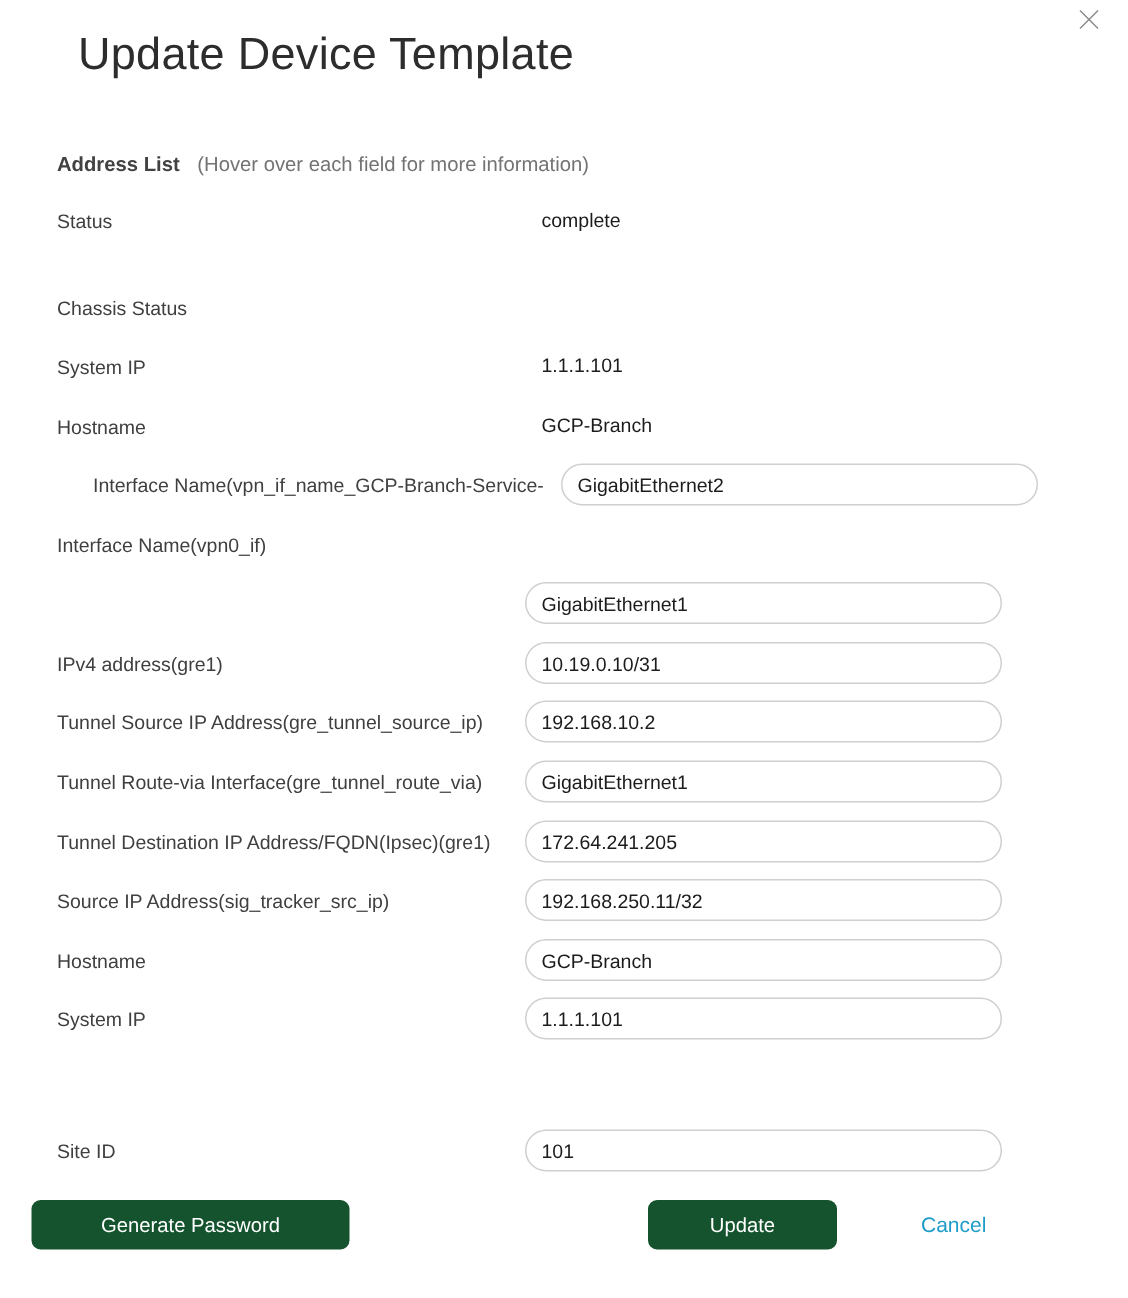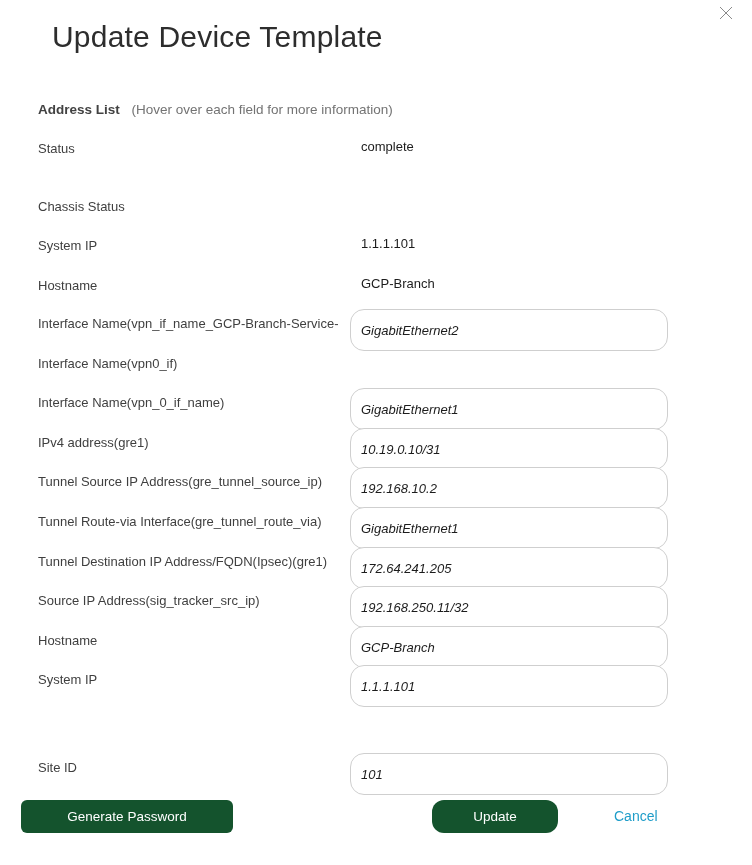--- a/index.html
+++ b/index.html
@@ -68,38 +68,37 @@
     white-space: nowrap;
   }
 
   .row.inputrow { height: 30px; }
   .row.inputrow .lbl { line-height: 30px; }
   .row.inputrow input {
     position: absolute;
     left: 312px;
     top: 0;
     width: 318px;
-    height: 42px;
+    height: 28px;
     border: 1px solid #cfcfcf;
     border-radius: 14px;
     background: #fff;
     padding: 0 10px;
     font-family: "Liberation Sans", sans-serif;
     font-size: 13px;
     color: #1c1c1c;
     outline: none;
-    font-style: italic;
   }
 
   
   #row0  { top: 139px; }
   #row1  { top: 197px; }
   #row2  { top: 236px; }
   #row3  { top: 276px; }
-  #row4  { top: 309px; }
+  #row4  { top: 309px; margin-left: 24px; }
   #row5  { top: 349px; }
   #row6  { top: 388px; }
   #row7  { top: 428px; }
   #row8  { top: 467px; }
   #row9  { top: 507px; }
   #row10 { top: 547px; }
   #row11 { top: 586px; }
   #row12 { top: 626px; }
   #row13 { top: 665px; }
   #row14 { top: 705px; margin-top: 48px; }
@@ -110,21 +109,21 @@
     height: 33px;
     border: none;
     border-radius: 6px;
     background: #14532d;
     color: #ffffff;
     font-family: "Liberation Sans", sans-serif;
     font-size: 13.5px;
     cursor: pointer;
   }
   .btn-generate { left: 21px; width: 212px; }
-  .btn-update  { left: 432px; width: 126px; border-radius: 12px; }
+  .btn-update  { left: 432px; width: 126px; }
   .link-cancel {
     position: absolute;
     left: 614px;
     top: 808px;
     font-size: 14px;
     color: #1f9dc9;
     text-decoration: none;
     cursor: pointer;
     background: none;
     border: none;
@@ -172,21 +171,20 @@
   <div class="row inputrow" id="row4">
     <span class="lbl">Interface Name(vpn_if_name_GCP-Branch-Service-</span>
     <input type="text" value="GigabitEthernet2" style="">
   </div>
 
   <div class="row inputrow" id="row5">
     <span class="lbl">Interface Name(vpn0_if)</span>
   </div>
 
   <div class="row inputrow" id="row6">
-    <span class="lbl">Interface Name(vpn_0_if_name)</span>
     <input type="text" value="GigabitEthernet1" style="">
   </div>
 
   <div class="row inputrow" id="row7">
     <span class="lbl">IPv4 address(gre1)</span>
     <input type="text" value="10.19.0.10/31" style="">
   </div>
 
   <div class="row inputrow" id="row8">
     <span class="lbl">Tunnel Source IP Address(gre_tunnel_source_ip)</span>

